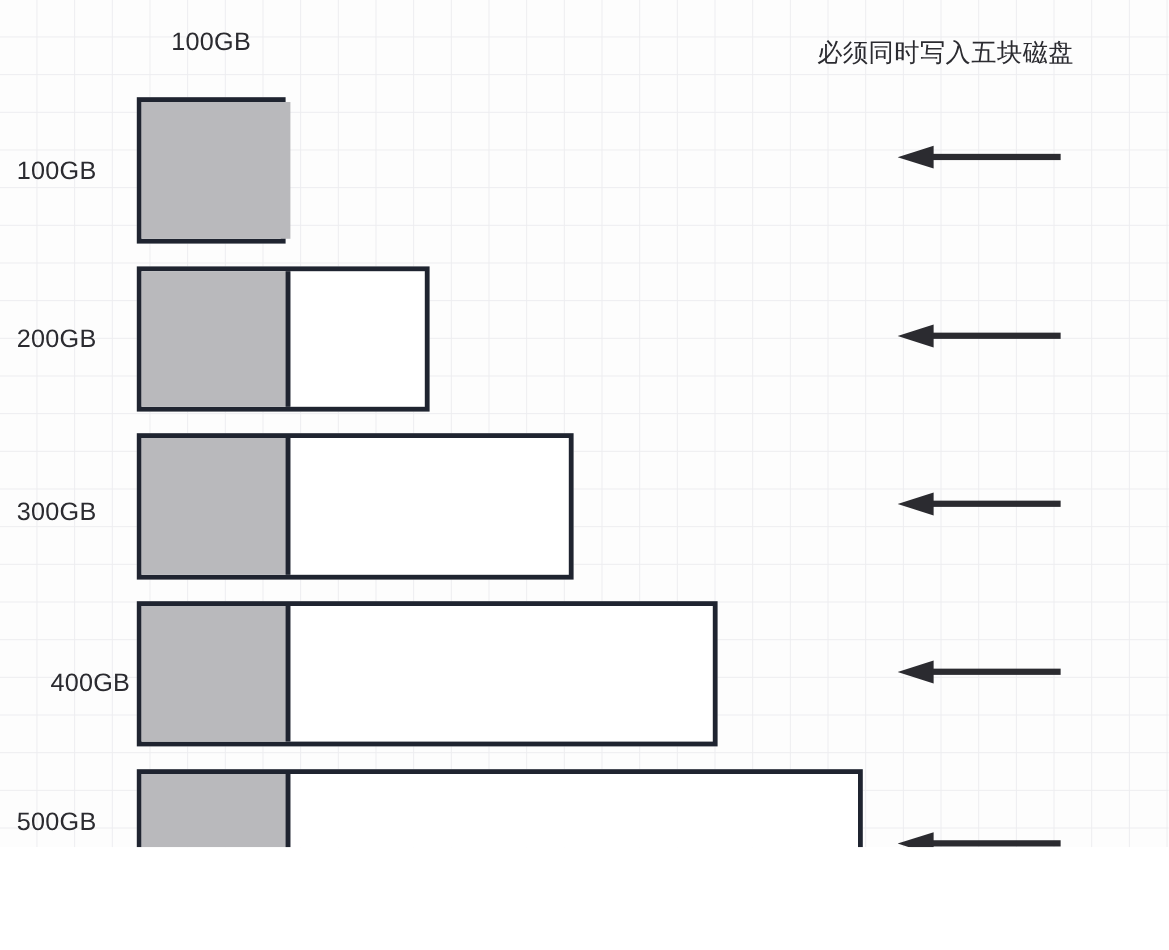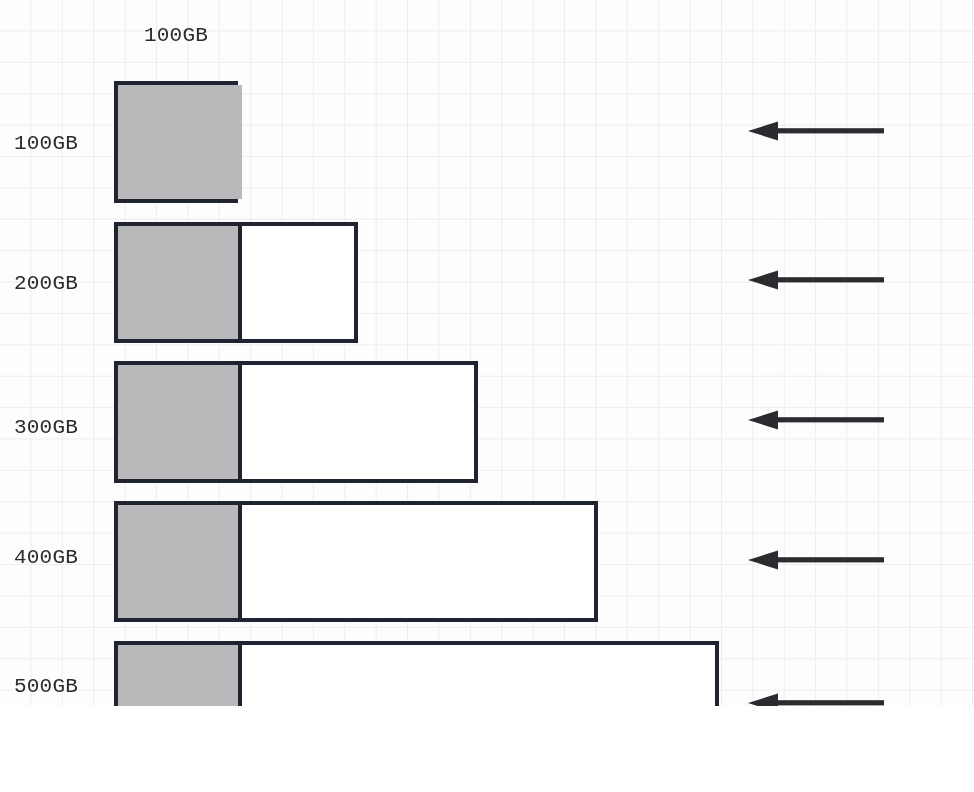--- a/index.html
+++ b/index.html
@@ -11,21 +11,21 @@
     position: relative;
     width: 974px;
     height: 706px;
     background-color: #fdfdfd;
     background-image:
       linear-gradient(to right, #ededf0 1px, transparent 1px),
       linear-gradient(to bottom, #ededf0 1px, transparent 1px);
     background-size: 31.4px 31.4px;
     background-position: -1px -1px;
     overflow: hidden;
-    font-family: Liberation Mono, monospace;
+    font-family: Liberation Sans, sans-serif;
   }
 
   
   .top-label {
     position: absolute;
     left: 114px;
     top: 24px;
     width: 124px;
     text-align: center;
     font-size: 21px;
@@ -85,20 +85,21 @@
   }
   .arrow svg { display: block; }
 </style>
 </head>
 <body>
 
 <div id="canvas">
 
   <div class="top-label">100GB</div>
 
+  <div class="annotation">必须同时写入五块磁盘</div>
 
   <div class="row-label" style="top:143px;">100GB</div>
   <div class="bar single" style="left:114px; top:81px; width:124px; height:122px;">
     <div class="bar-fill" style="width:124px;"></div>
   </div>
   <div class="arrow" style="left:748px; top:131px; width:136px;">
     <svg width="136" height="24" viewBox="0 0 136 24">
       <path d="M0 12 L30 2.5 L30 21.5 Z" fill="#2b2b30"></path>
       <rect x="28" y="9.2" width="108" height="5.2" fill="#2b2b30"></rect>
     </svg>
@@ -119,21 +120,21 @@
   <div class="bar" style="left:114px; top:361px; width:364px; height:122px;">
     <div class="bar-fill" style="width:124px;"></div>
   </div>
   <div class="arrow" style="left:748px; top:420px; width:136px;">
     <svg width="136" height="24" viewBox="0 0 136 24">
       <path d="M0 12 L30 2.5 L30 21.5 Z" fill="#2b2b30"></path>
       <rect x="28" y="9.2" width="108" height="5.2" fill="#2b2b30"></rect>
     </svg>
   </div>
 
-  <div class="row-label" style="top:557px;">400GB</div>
+  <div class="row-label" style="top:570px;margin-left:28px;">400GB</div>
   <div class="bar" style="left:114px; top:501px; width:484px; height:121px;">
     <div class="bar-fill" style="width:124px;"></div>
   </div>
   <div class="arrow" style="left:748px; top:560px; width:136px;">
     <svg width="136" height="24" viewBox="0 0 136 24">
       <path d="M0 12 L30 2.5 L30 21.5 Z" fill="#2b2b30"></path>
       <rect x="28" y="9.2" width="108" height="5.2" fill="#2b2b30"></rect>
     </svg>
   </div>
 

